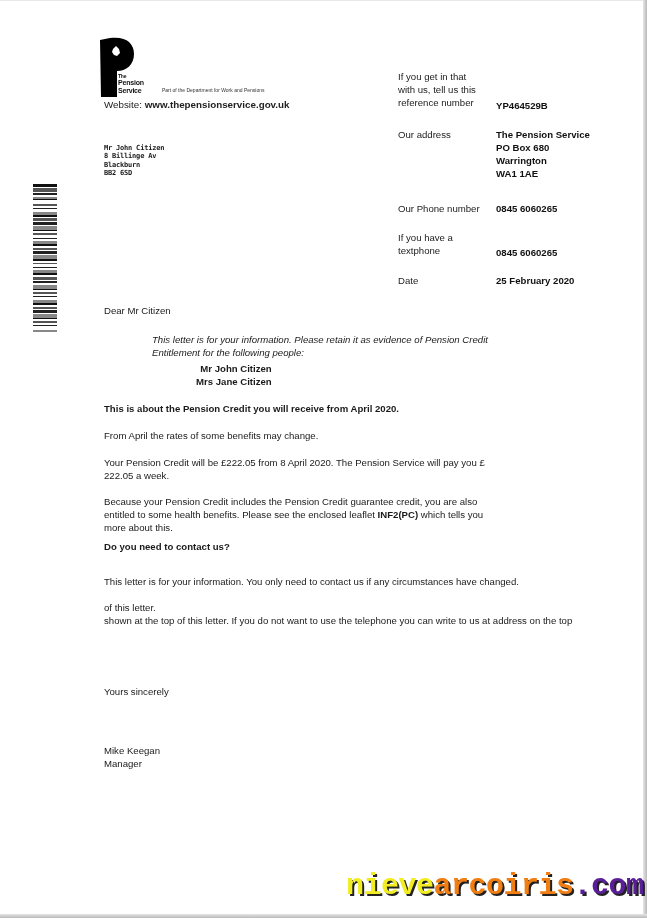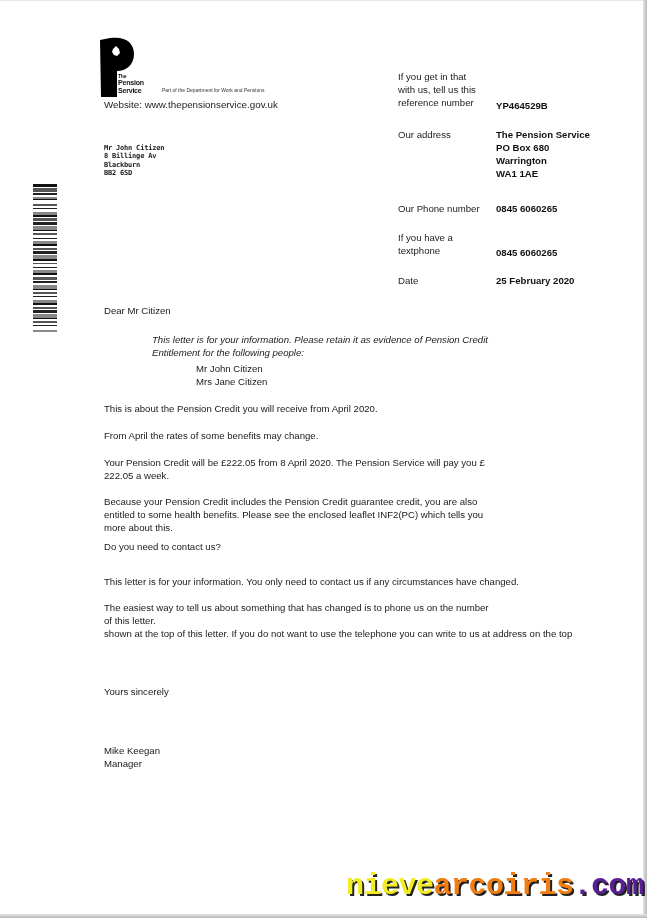--- a/index.html
+++ b/index.html
@@ -7,21 +7,21 @@
       width: 647px; height: 918px; position: relative; overflow: hidden;
       background: #ffffff; color: #1a1a1a;
       font-family: "Liberation Sans", "DejaVu Sans", sans-serif;
     }
     .page-edge-right { position: absolute; left: 643px; top: 0; width: 4px; height: 918px; background: linear-gradient(to right, #e6e6e6, #b9b9b9); }
     .page-edge-bottom { position: absolute; left: 0; top: 914px; width: 647px; height: 4px; background: linear-gradient(to bottom, #e6e6e6, #b9b9b9); }
     .page-edge-top { position: absolute; left: 0; top: 0; width: 647px; height: 1px; background: #e8e8e8; }
 
     .abs { position: absolute; }
     .t { font-size: 9.6px; line-height: 13px; white-space: nowrap; }
-    .b { font-weight: normal; }
+    .b { font-weight: bold; text-align: right; }
     .i { font-style: italic; margin-left: 48px; }
 
     
     .logo { left: 98px; top: 37px; width: 52px; height: 62px; }
     .logo-tag { left: 118px; top: 74px; font-size: 7px; line-height: 7.6px; font-weight: bold; color: #111; letter-spacing: -0.2px; }
     .logo-tag .small { font-size: 5px; line-height: 5px; }
     .dwp { left: 162px; top: 87px; font-size: 5px; color: #333; white-space: nowrap; }
     .website { left: 104px; top: 99px; font-size: 9.8px; white-space: nowrap; color: #222; }
 
     
@@ -199,21 +199,20 @@
   <div>Because your Pension Credit includes the Pension Credit guarantee credit, you are also</div>
   <div><span>entitled to some health benefits. Please see the enclosed leaflet </span><span class="b">INF2(PC)</span><span> which tells you</span></div>
   <div>more about this.</div>
 </div>
 
 <div class="abs t b body-text" style="top:540px">Do you need to contact us?</div>
 
 <div class="abs t body-text" style="top:575px">This  letter is for your information. You only need to contact us if any circumstances have changed.</div>
 
 <div class="abs t body-text" style="top:601px">
-  <div>The easiest way to tell us about something that has changed is to phone us on the number</div>
   <div>of this letter.</div>
   <div>shown at the top of this letter. If you do not want to use the telephone you can write to us at address on the top</div>
 </div>
 
 <div class="abs t body-text" style="top:685px">Yours sincerely</div>
 <div class="abs t body-text" style="top:744px">
   <div>Mike Keegan</div>
   <div>Manager</div>
 </div>
 

